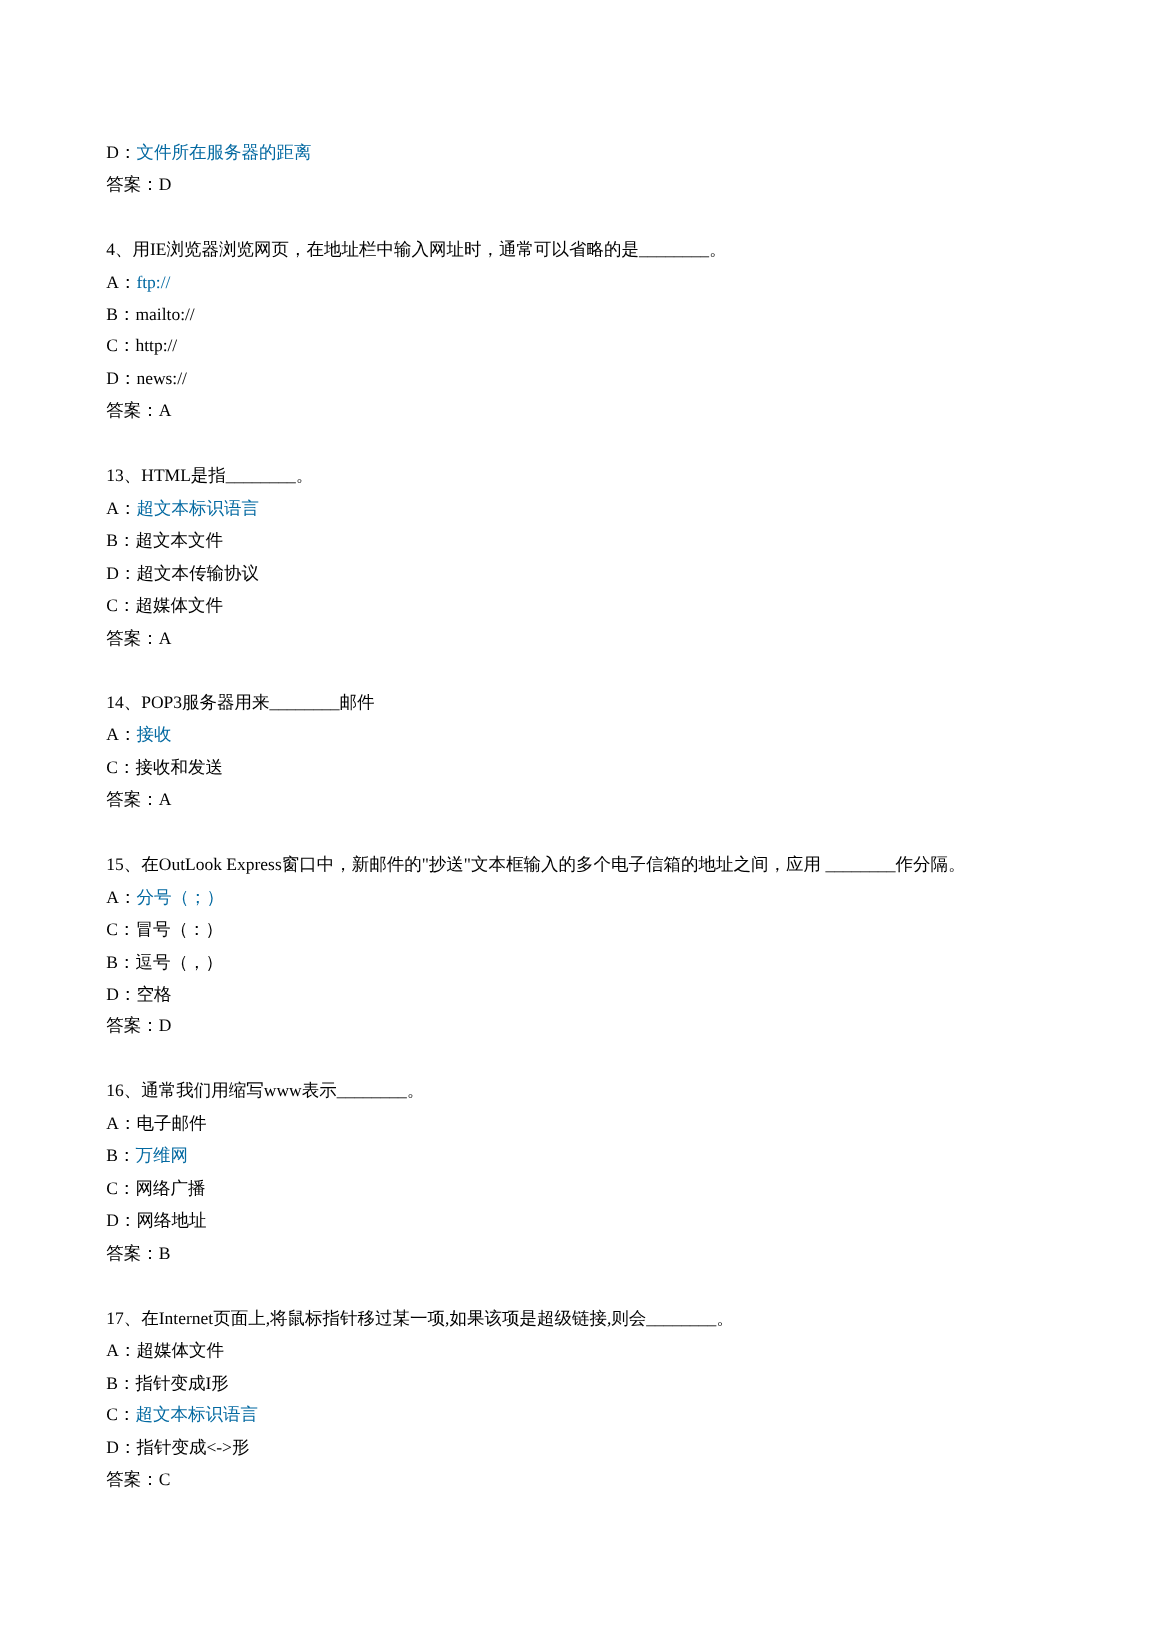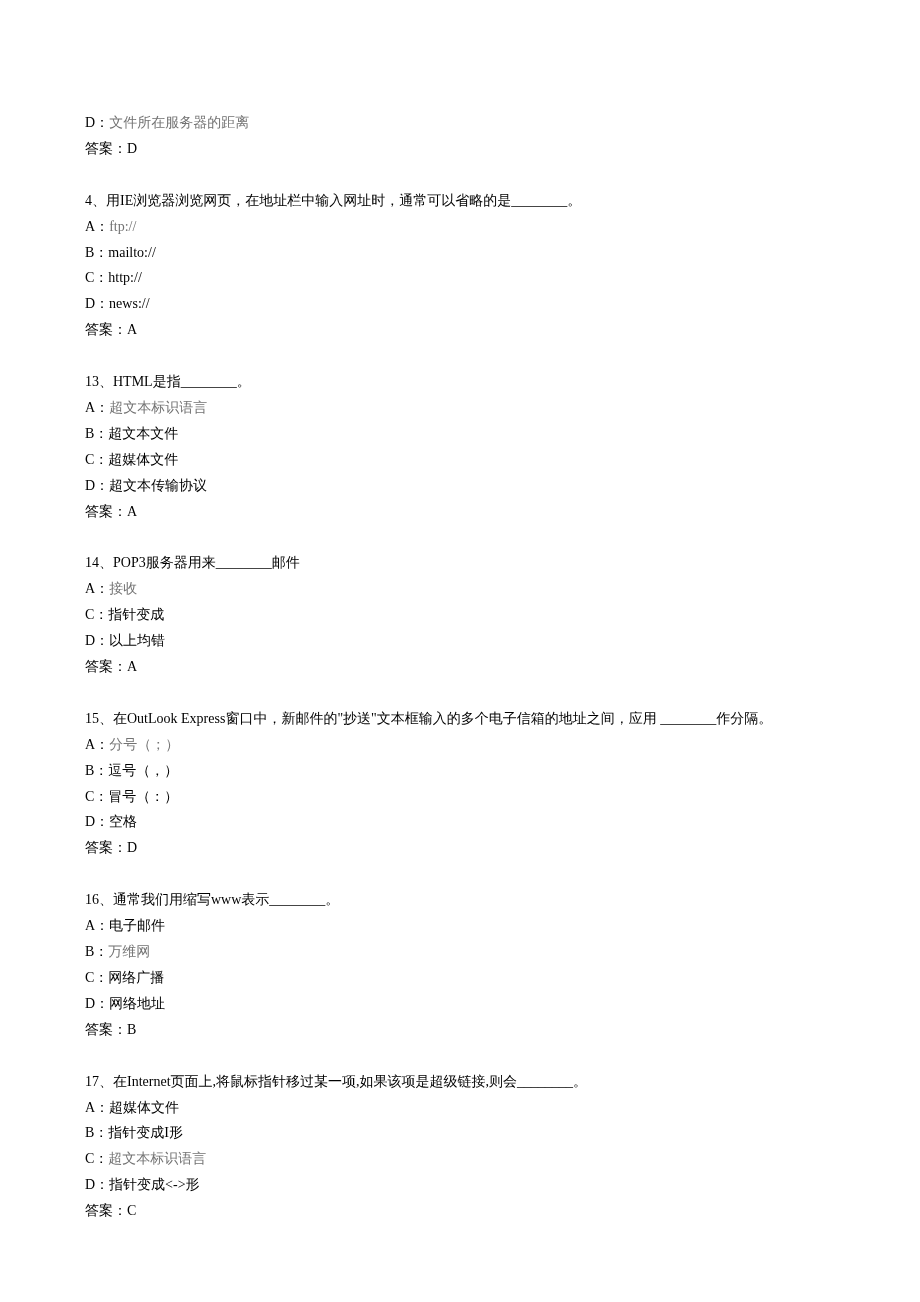--- a/index.html
+++ b/index.html
@@ -7,21 +7,21 @@
       font-size: 14px;
       line-height: 1.85;
       color: #000;
       background: #fff;
       margin: 0;
       padding: 110px 85px 60px 85px;
       width: 920px;
       box-sizing: border-box;
     }
     .red {
-      color: #737373;
+      color: #0369a1;
     }
     .question-block {
       margin-bottom: 26px;
     }
     .line {
       white-space: pre-wrap;
     }
   </style>
 </head>
 <body>
@@ -37,38 +37,37 @@
   <div class="line">B：mailto://</div>
   <div class="line">C：http://</div>
   <div class="line">D：news://</div>
   <div class="line">答案：A</div>
 </div>
 
 <div class="question-block">
   <div class="line">13、HTML是指________。</div>
   <div class="line"><span>A：</span><span class="red">超文本标识语言</span></div>
   <div class="line">B：超文本文件</div>
+  <div class="line">D：超文本传输协议</div>
   <div class="line">C：超媒体文件</div>
-  <div class="line">D：超文本传输协议</div>
   <div class="line">答案：A</div>
 </div>
 
 <div class="question-block">
   <div class="line">14、POP3服务器用来________邮件</div>
   <div class="line"><span>A：</span><span class="red">接收</span></div>
-  <div class="line">C：指针变成</div>
-  <div class="line">D：以上均错</div>
+  <div class="line">C：接收和发送</div>
   <div class="line">答案：A</div>
 </div>
 
 <div class="question-block">
   <div class="line">15、在OutLook Express窗口中，新邮件的"抄送"文本框输入的多个电子信箱的地址之间，应用 ________作分隔。</div>
   <div class="line"><span>A：</span><span class="red">分号（；）</span></div>
+  <div class="line">C：冒号（：）</div>
   <div class="line">B：逗号（，）</div>
-  <div class="line">C：冒号（：）</div>
   <div class="line">D：空格</div>
   <div class="line">答案：D</div>
 </div>
 
 <div class="question-block">
   <div class="line">16、通常我们用缩写www表示________。</div>
   <div class="line">A：电子邮件</div>
   <div class="line"><span>B：</span><span class="red">万维网</span></div>
   <div class="line">C：网络广播</div>
   <div class="line">D：网络地址</div>

